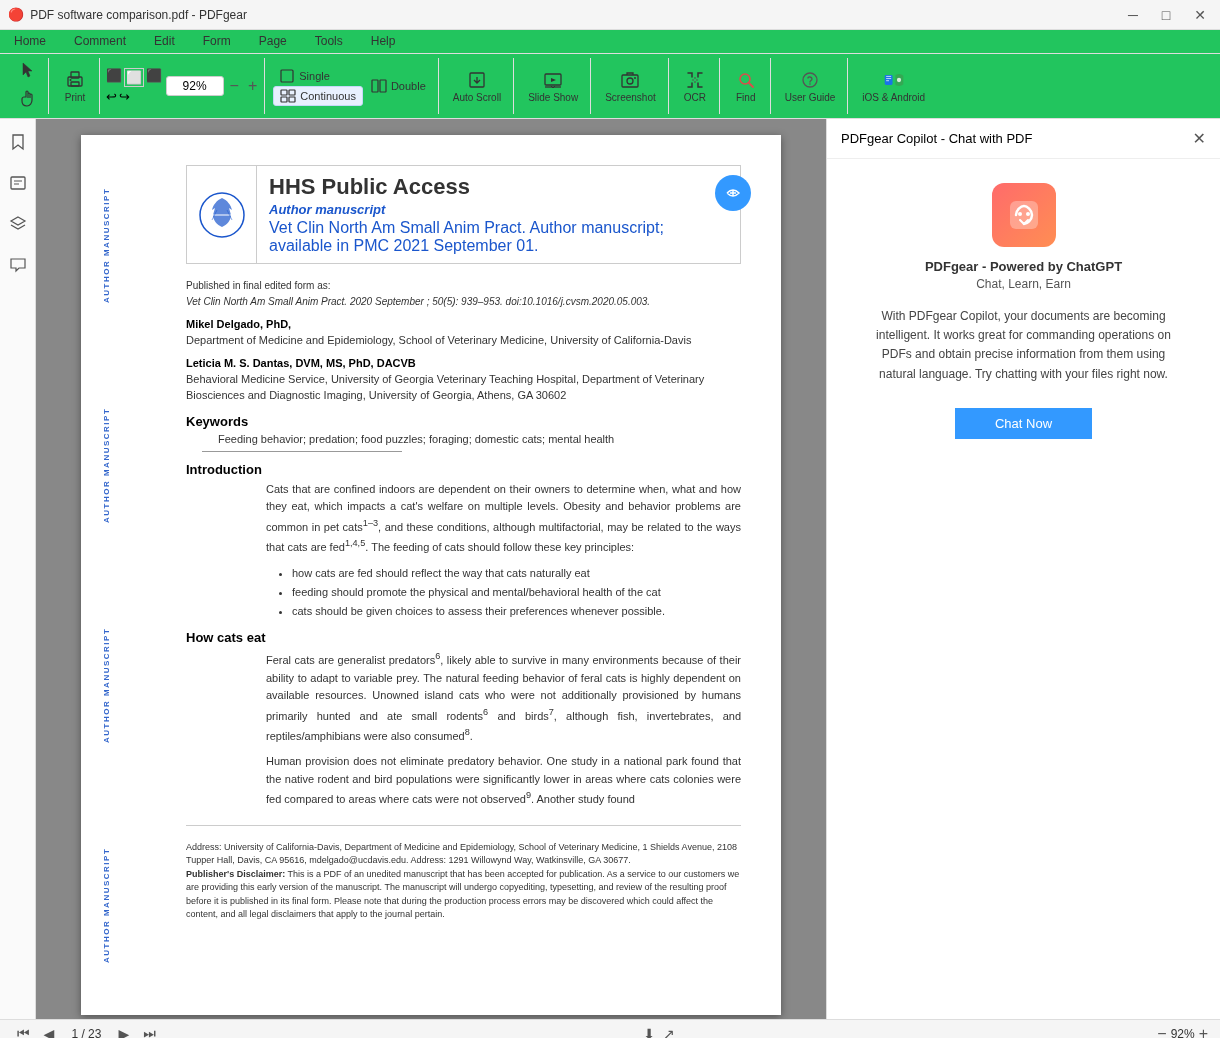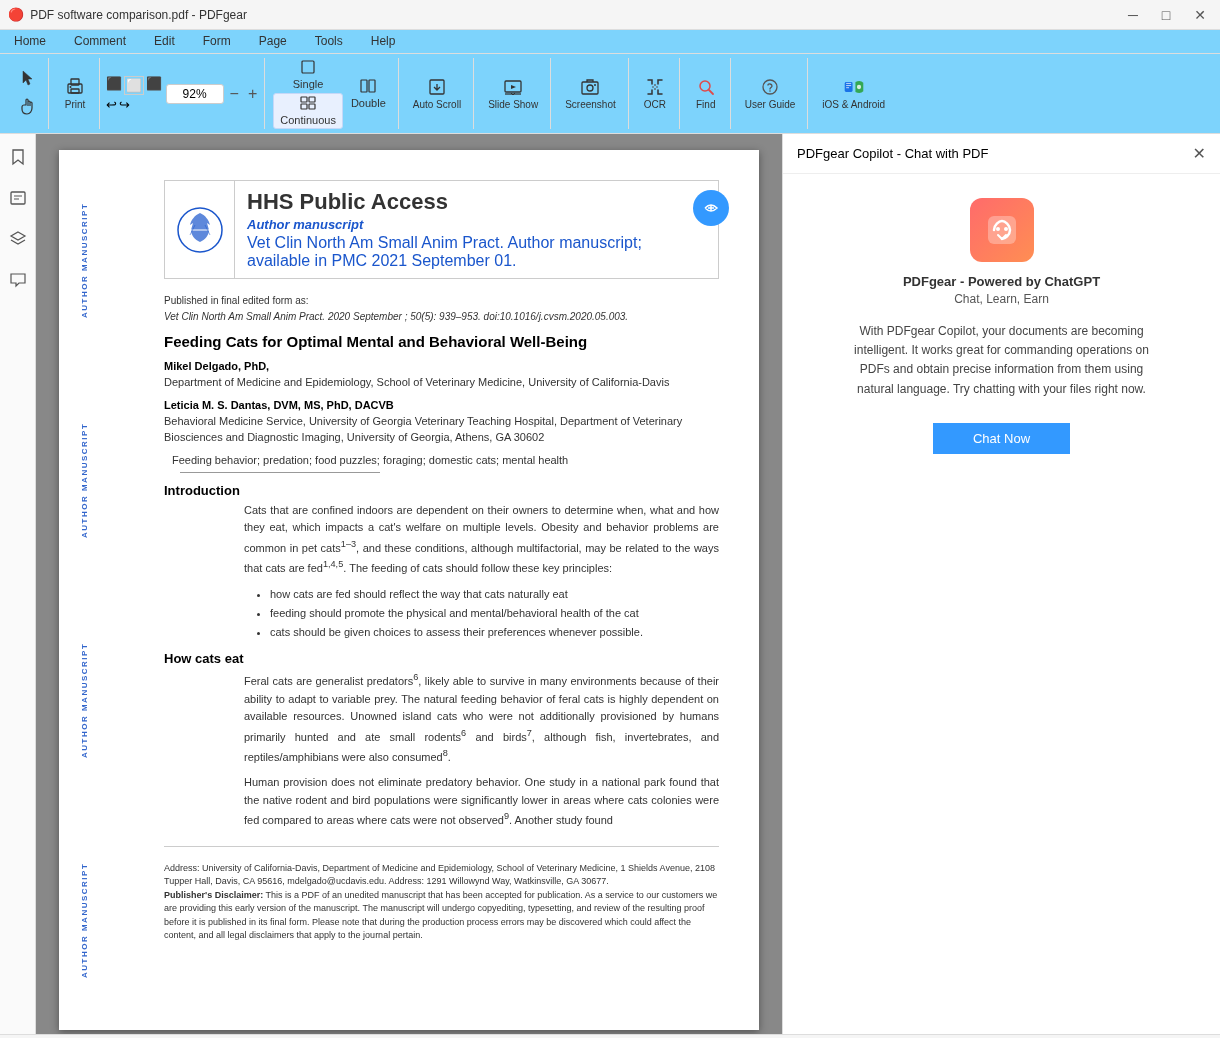--- a/index.html
+++ b/index.html
@@ -10,21 +10,21 @@
       display: flex; align-items: center; justify-content: space-between;
       background: #f5f5f5; height: 30px; padding: 0 8px;
       border-bottom: 1px solid #ddd;
     }
     .title-bar-left { display: flex; align-items: center; gap: 6px; font-size: 12px; color: #333; }
     .title-bar-left .pdf-icon { color: #e04a4a; font-weight: bold; font-size: 13px; }
     .title-bar-right { display: flex; gap: 12px; }
     .title-bar-right span { cursor: pointer; font-size: 14px; color: #555; padding: 2px 6px; }
 
     
-    .ribbon { background: #7dd3fc; border-bottom: 1px solid #ddd; }
+    .ribbon { background: #22c55e; border-bottom: 1px solid #ddd; }
     .ribbon-tabs { display: flex; border-bottom: 1px solid #ddd; }
     .ribbon-tab {
       padding: 4px 14px; font-size: 12px; cursor: pointer; color: #333;
       border-bottom: 2px solid transparent; margin-bottom: -1px;
     }
 
     .ribbon-content { display: flex; align-items: stretch; padding: 4px 8px; gap: 2px; }
 
     
     .tool-group { display: flex; align-items: center; gap: 2px; padding: 0 6px; border-right: 1px solid #ddd; }
@@ -34,21 +34,21 @@
       display: flex; flex-direction: column; align-items: center; justify-content: center;
       padding: 3px 6px; cursor: pointer; border-radius: 3px; min-width: 36px;
       font-size: 10px; color: #333; gap: 2px;
     }
     .tool-btn svg { width: 20px; height: 20px; }
 
     
     .view-stack { display: flex; flex-direction: column; gap: 1px; }
     .view-btn {
       display: flex; align-items: center; gap: 4px; padding: 2px 6px;
-      cursor: pointer; border-radius: 3px; font-size: 11px; color: #333; flex-direction: column;
+      cursor: pointer; border-radius: 3px; font-size: 11px; color: #333;
     }
     .view-btn.active { background: #e8f0fe; border: 1px solid #c5d8f8; }
     .view-btn svg { width: 16px; height: 14px; }
 
     
     .zoom-area { display: flex; align-items: center; gap: 3px; padding: 0 4px; }
     .zoom-input {
       width: 58px; border: 1px solid #ccc; border-radius: 3px;
       padding: 2px 4px; font-size: 12px; text-align: center;
     }
@@ -96,32 +96,32 @@
     .hhs-title { font-size: 22px; font-weight: bold; color: #333; }
     .hhs-subtitle { font-size: 13px; color: #1a56cc; font-style: italic; font-weight: bold; margin: 2px 0; }
     .hhs-journal { font-size: 16px; color: #1a56cc; }
 
     .pdf-meta { font-size: 10px; color: #333; margin-bottom: 8px; line-height: 1.6; }
     .pdf-meta em { font-style: italic; }
     .pdf-title { font-size: 15px; font-weight: bold; color: #000; margin-bottom: 10px; }
     .pdf-author { font-size: 11px; font-weight: bold; color: #000; margin-bottom: 2px; }
     .pdf-affil { font-size: 11px; color: #333; margin-bottom: 8px; line-height: 1.5; }
     .pdf-section { font-size: 13px; font-weight: bold; color: #000; margin: 10px 0 4px; }
-    .pdf-keywords { font-size: 11px; color: #333; margin-left: 8px; margin-bottom: 4px; }
+    .pdf-keywords { font-size: 11px; color: #333; margin-left: 32px; margin-bottom: 4px; }
     .pdf-divider { border: none; border-top: 1px solid #999; width: 200px; margin: 6px 0 10px 16px; }
     .pdf-para { font-size: 11px; color: #333; line-height: 1.6; margin-bottom: 8px; text-align: justify; margin-left: 80px; }
     .bullet-list { margin-left: 96px; margin-bottom: 8px; }
     .bullet-list li { font-size: 11px; color: #333; line-height: 1.7; list-style: disc; margin-left: 10px; }
 
     .pdf-footer-note { font-size: 9px; color: #333; line-height: 1.5; margin-top: 16px; border-top: 1px solid #ccc; padding-top: 15px; }
     .pdf-footer-note strong { font-weight: bold; }
 
     
     .right-panel {
-      width: 438px; background: white; border-left: 1px solid #ddd;
+      width: 394px; background: white; border-left: 1px solid #ddd;
       display: flex; flex-direction: column;
     }
     .panel-header {
       display: flex; justify-content: space-between; align-items: center;
       padding: 10px 14px; border-bottom: 1px solid #eee; font-size: 13px; font-weight: 500;
     }
     .panel-close { cursor: pointer; font-size: 16px; color: #555; }
     .panel-body { flex: 1; display: flex; flex-direction: column; align-items: center; padding: 24px 12px; }
     .copilot-logo {
       width: 64px; height: 64px; border-radius: 12px;
@@ -404,28 +404,28 @@
               <path d="M10 7 L10 13 M7 10 L13 10" stroke="white" stroke-width="1.5"></path>
             </svg>
           </div>
         </div>
 
         <div class="pdf-meta">
           <span>Published in final edited form as:</span><br>
           <em><span>Vet Clin North Am Small Anim Pract. 2020 September ; 50(5): 939–953. doi:10.1016/j.cvsm.2020.05.003.</span></em>
         </div>
 
-        <div class="pdf-title">Feeding Cats for Optimal Mental and Behavioral Well-Being</div>
 
         <div class="pdf-author">Mikel Delgado, PhD,</div>
         <div class="pdf-affil">Department of Medicine and Epidemiology, School of Veterinary Medicine, University of California-Davis</div>
 
         <div class="pdf-author">Leticia M. S. Dantas, DVM, MS, PhD, DACVB</div>
         <div class="pdf-affil">Behavioral Medicine Service, University of Georgia Veterinary Teaching Hospital, Department of Veterinary Biosciences and Diagnostic Imaging, University of Georgia, Athens, GA 30602</div>
 
+        <div class="pdf-section">Keywords</div>
         <div class="pdf-keywords">Feeding behavior; predation; food puzzles; foraging; domestic cats; mental health</div>
         <hr class="pdf-divider">
 
         <div class="pdf-section">Introduction</div>
         <div class="pdf-para">Cats that are confined indoors are dependent on their owners to determine when, what and how they eat, which impacts a cat's welfare on multiple levels. Obesity and behavior problems are common in pet cats<sup>1–3</sup>, and these conditions, although multifactorial, may be related to the ways that cats are fed<sup>1,4,5</sup>. The feeding of cats should follow these key principles:</div>
 
         <ul class="bullet-list">
           <li>how cats are fed should reflect the way that cats naturally eat</li>
           <li>feeding should promote the physical and mental/behavioral health of the cat</li>
           <li>cats should be given choices to assess their preferences whenever possible.</li>

